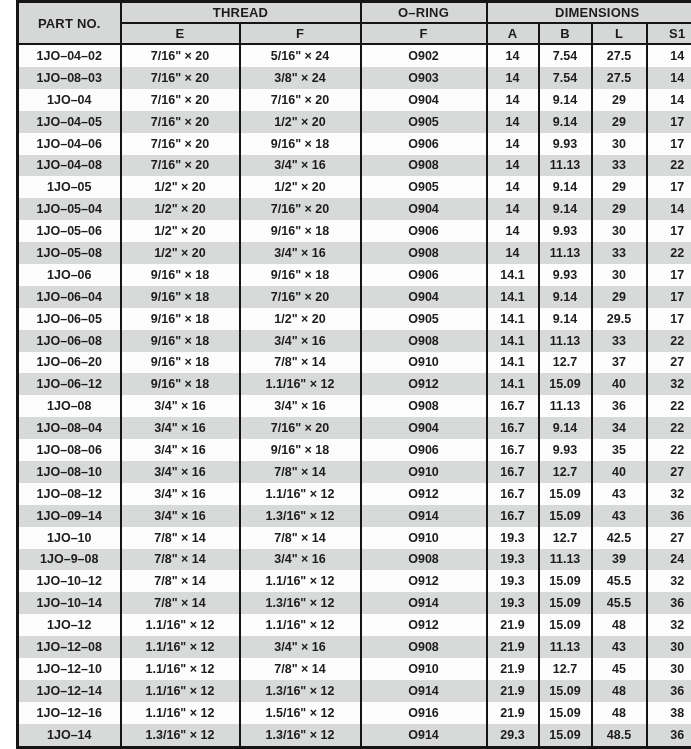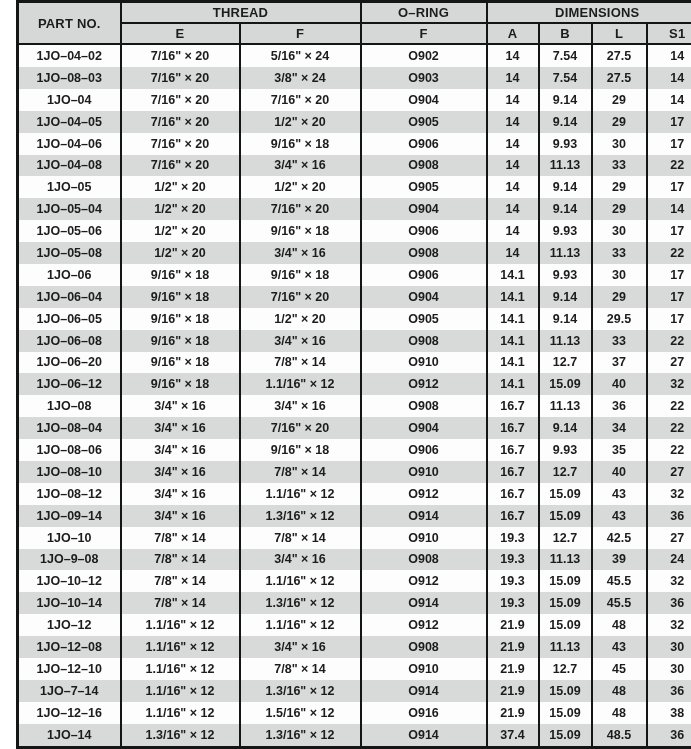--- a/index.html
+++ b/index.html
@@ -377,21 +377,21 @@
     <td>1JO–12–10</td>
     <td>1.1/16" × 12</td>
     <td>7/8" × 14</td>
     <td>O910</td>
     <td>21.9</td>
     <td>12.7</td>
     <td>45</td>
     <td>30</td>
   </tr>
         <tr>
-    <td>1JO–7–14</td>
+    <td>1JO–12–14</td>
     <td>1.1/16" × 12</td>
     <td>1.3/16" × 12</td>
     <td>O914</td>
     <td>21.9</td>
     <td>15.09</td>
     <td>48</td>
     <td>36</td>
   </tr>
         <tr>
     <td>1JO–12–16</td>
@@ -401,20 +401,20 @@
     <td>21.9</td>
     <td>15.09</td>
     <td>48</td>
     <td>38</td>
   </tr>
         <tr>
     <td>1JO–14</td>
     <td>1.3/16" × 12</td>
     <td>1.3/16" × 12</td>
     <td>O914</td>
-    <td>37.4</td>
+    <td>29.3</td>
     <td>15.09</td>
     <td>48.5</td>
     <td>36</td>
   </tr>
       </tbody>
   </table>
 </div>
 
 </body></html>

